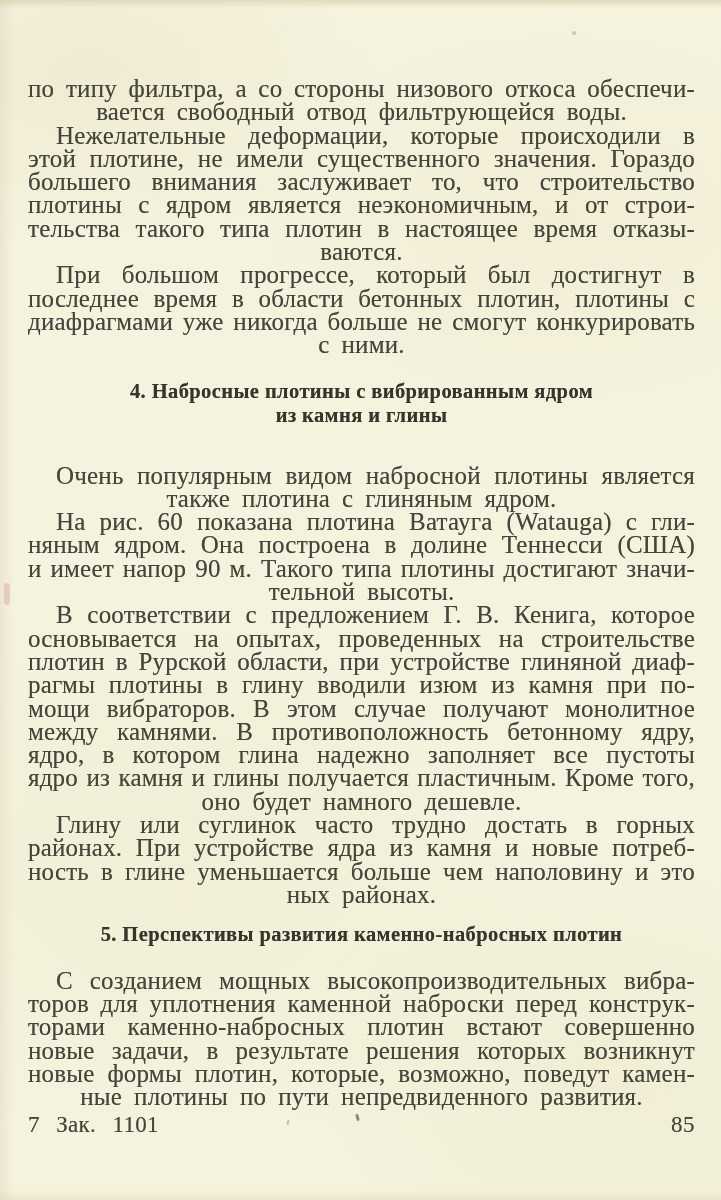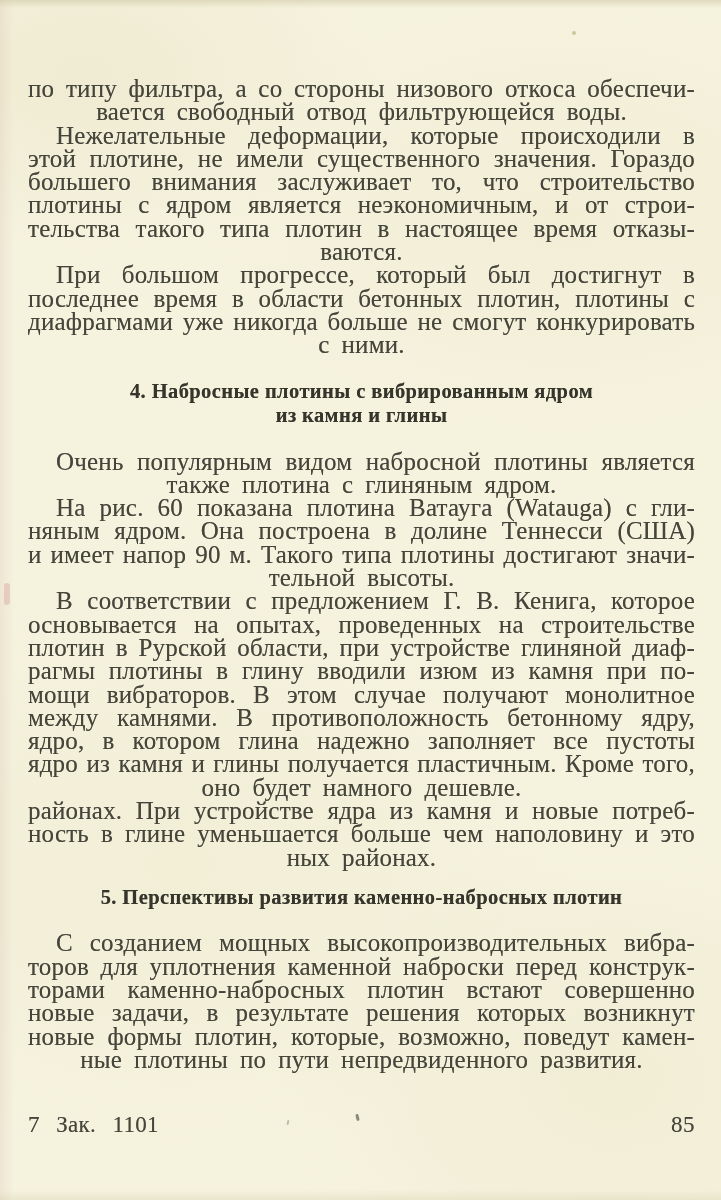--- a/index.html
+++ b/index.html
@@ -50,21 +50,21 @@
     text-align: center;
     font-weight: bold;
     color: #35352c;
     text-shadow: 0 0 0.5px rgba(45,45,36,0.6);
   }
   .heading .heading-line {
     font-size: 20.5px;
     line-height: 24.5px;
     letter-spacing: 0.4px;
   }
-  .heading.h4 { margin: 22px 0 22px; }
+  .heading.h4 { margin: 22px 0 36px; }
   .heading.h5 { margin: 16px 0 22px;  }
 
   .footer {
     position: absolute;
     left: 28px;
     right: 26px;
     top: 1112px;
     display: flex;
     justify-content: space-between;
     align-items: baseline;
@@ -124,20 +124,21 @@
         <div class="line just">основывается на опытах, проведенных на строительстве</div>
         <div class="line just">плотин в Рурской области, при устройстве глиняной диаф-</div>
         <div class="line just">рагмы плотины в глину вводили изюм из камня при по-</div>
         <div class="line just">мощи вибраторов. В этом случае получают монолитное</div>
         <div class="line just">между камнями. В противоположность бетонному ядру,</div>
         <div class="line just">ядро, в котором глина надежно заполняет все пустоты</div>
         <div class="line just">ядро из камня и глины получается пластичным. Кроме того,</div>
         <div class="line plain">оно будет намного дешевле.</div>
       </div>
       <div class="paragraph">
+        <div class="line just indent">Глину или суглинок часто трудно достать в горных</div>
         <div class="line just">районах. При устройстве ядра из камня и новые потреб-</div>
         <div class="line just">ность в глине уменьшается больше чем наполовину и это</div>
         <div class="line plain">ных районах.</div>
       </div>
       <div class="heading h5">
         <div class="heading-line">5. Перспективы развития каменно-набросных плотин</div>
       </div>
       <div class="paragraph">
         <div class="line just indent">С созданием мощных высокопроизводительных вибра-</div>
         <div class="line just">торов для уплотнения каменной наброски перед конструк-</div>

